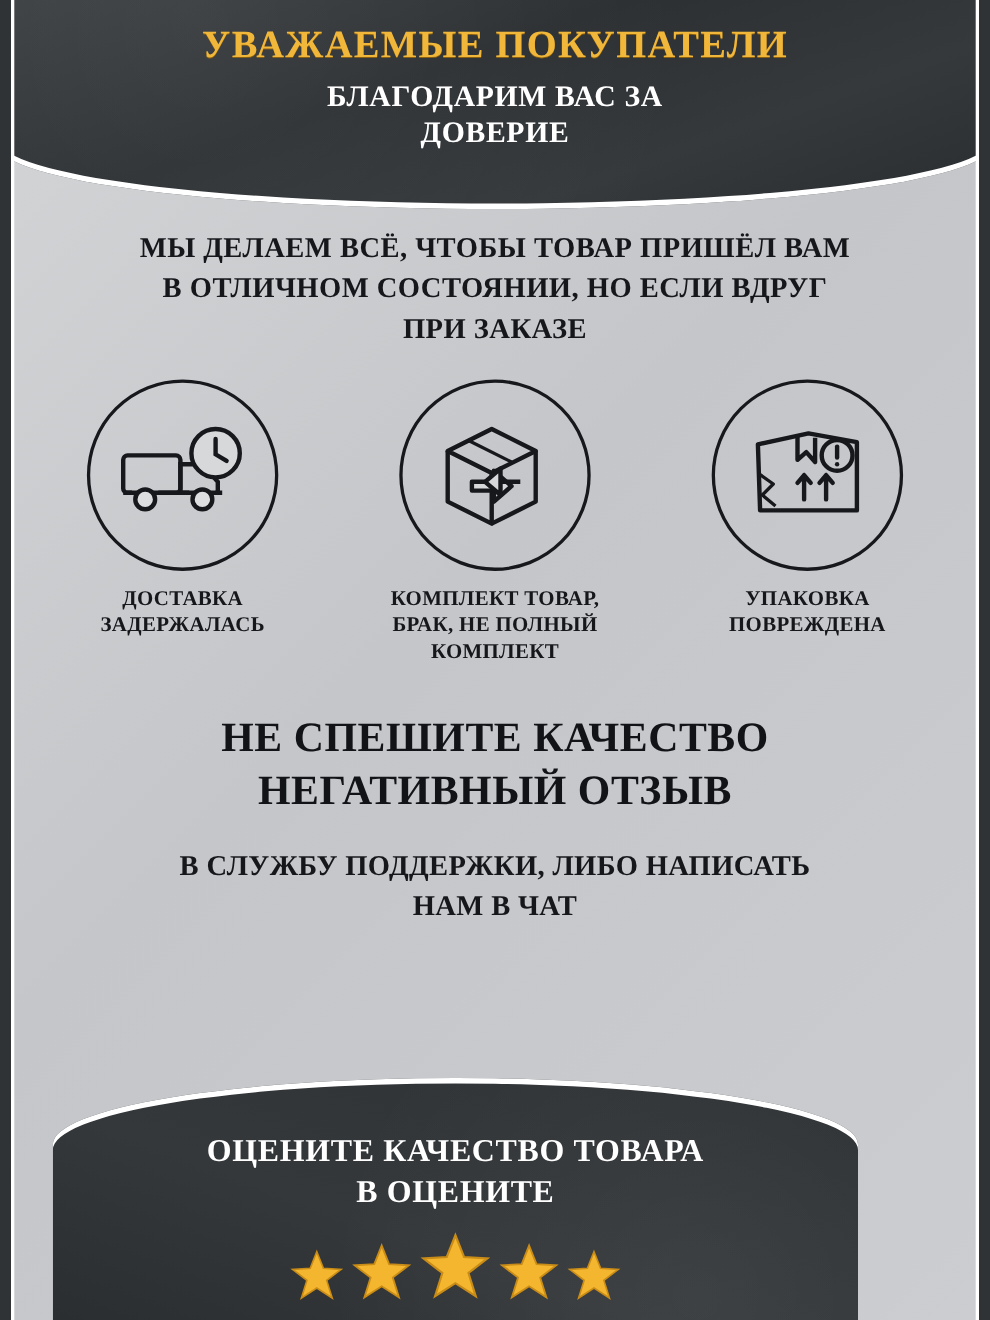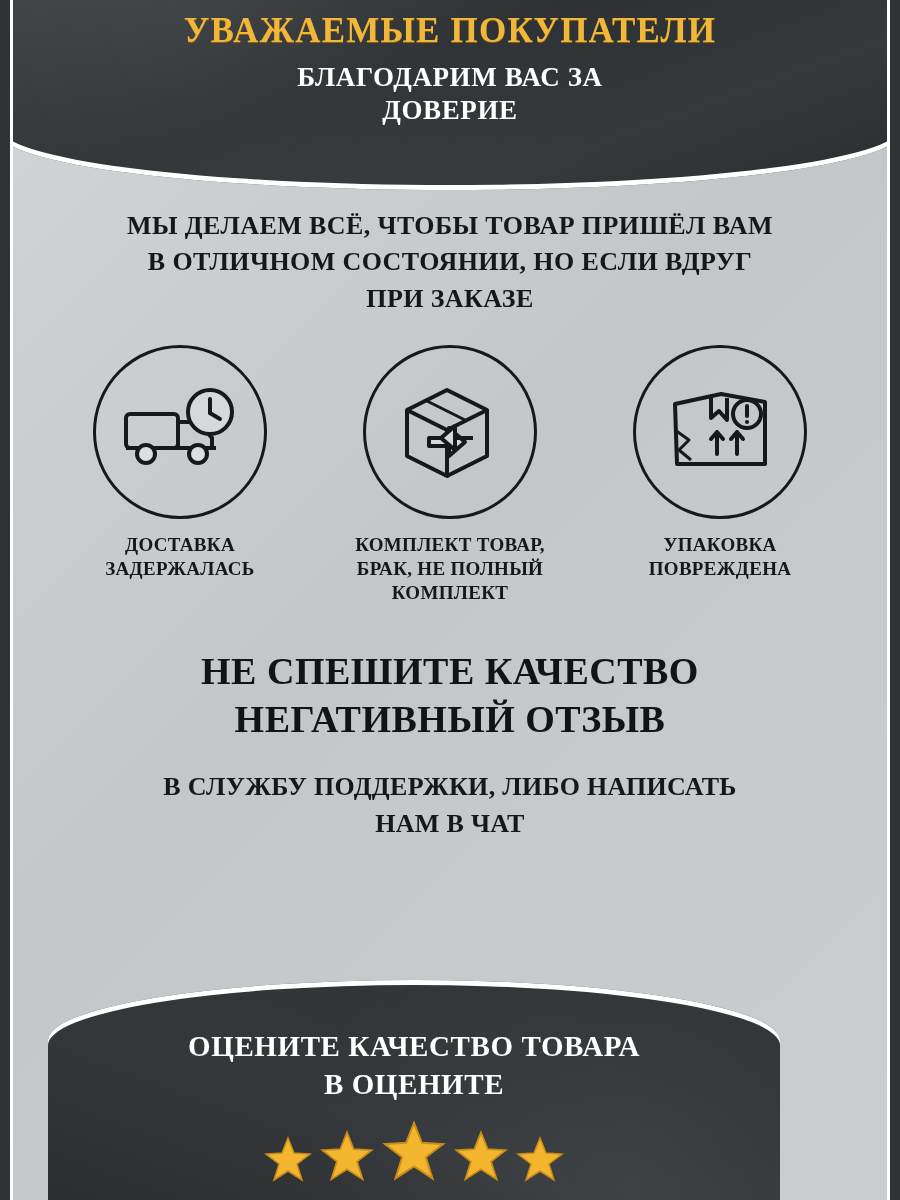--- a/index.html
+++ b/index.html
@@ -39,21 +39,21 @@
     left: 0; right: 0; bottom: 0;
     height: 190px;
     border-bottom-left-radius: 100% 60%;
     border-bottom-right-radius: 100% 60%;
     box-shadow: inset 0 -5px 0 0 #ffffff;
     pointer-events: none;
   }
   .header-inner {
     position: relative;
     z-index: 2;
-    padding-top: 12px;
+    padding-top: 22px;
     text-align: center;
   }
   .title-gold {
     font-size: 35px;
     font-weight: bold;
     letter-spacing: 1.2px;
     color: #f0b73a;
     text-shadow: 0 1px 0 #8a5f10;
     line-height: 1.1;
   }
@@ -103,21 +103,21 @@
     color: #15171a;
     line-height: 1.4;
     letter-spacing: 0.4px;
   }
 
   
   .icons-row {
     display: flex;
     justify-content: center;
     align-items: flex-start;
-    gap: 20px;
+    gap: 34px;
     margin-top: 28px;
   }
   .icon-block {
     width: 250px;
     text-align: center;
   }
   .circle {
     width: 168px;
     height: 168px;
     margin: 0 auto;

